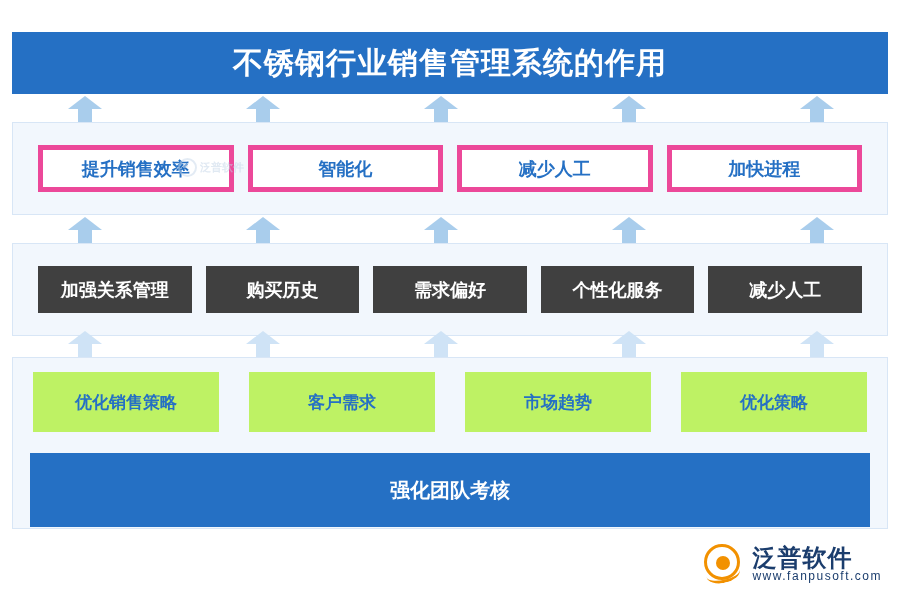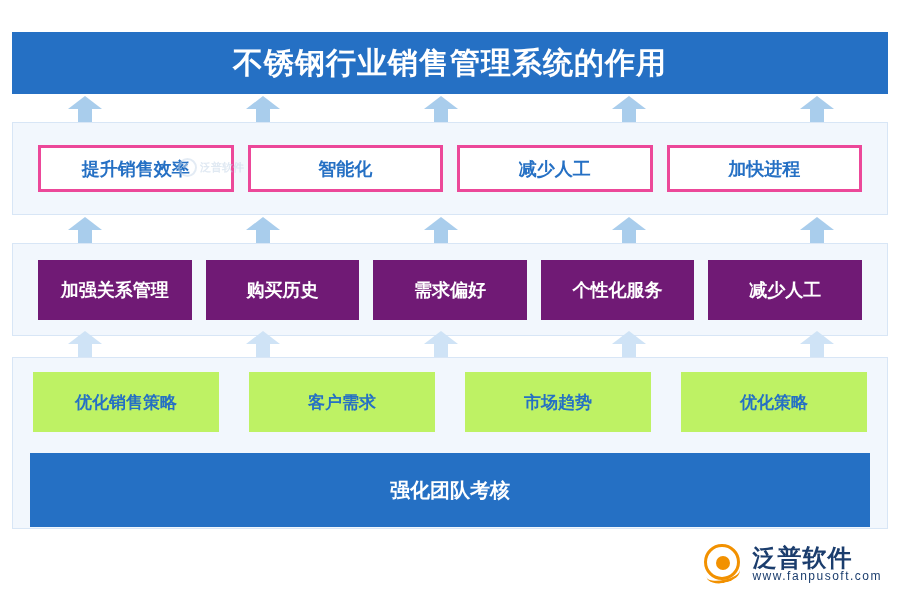--- a/index.html
+++ b/index.html
@@ -95,29 +95,29 @@
     align-items: center;
     justify-content: center;
     text-align: center;
     font-weight: bold;
   }
   .box-outline {
     height: 47px;
     flex: 1 1 0;
     margin: 0 7px;
     background: #ffffff;
-    border: 3px solid #ec4899;
+    border: 5px solid #ec4899;
     color: #2570c4;
     font-size: 18px;
   }
   .box-solid {
-    height: 60px;
+    height: 47px;
     flex: 1 1 0;
     margin: 0 7px;
-    background: #701a75;
+    background: #404040;
     color: #ffffff;
     font-size: 18px;
   }
   .box-soft {
     height: 60px;
     width: 186px;
     background: #bef264;
     color: #2570c4;
     font-size: 17px;
   }

